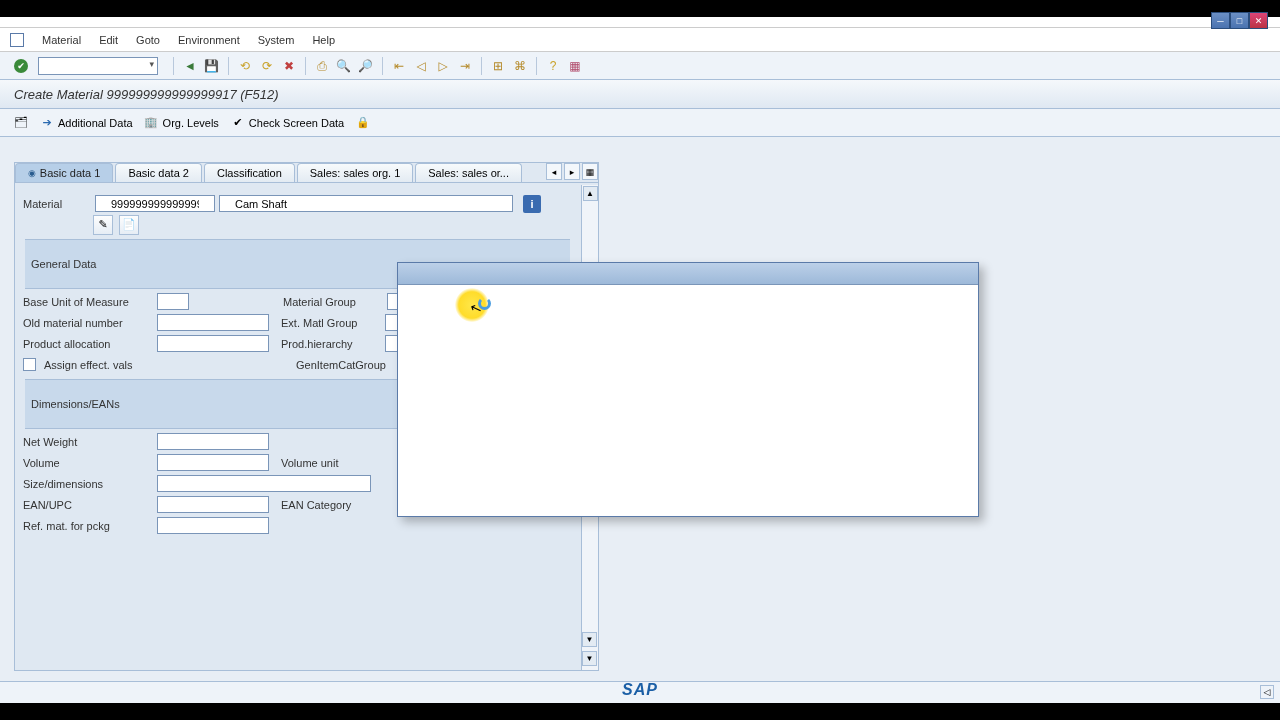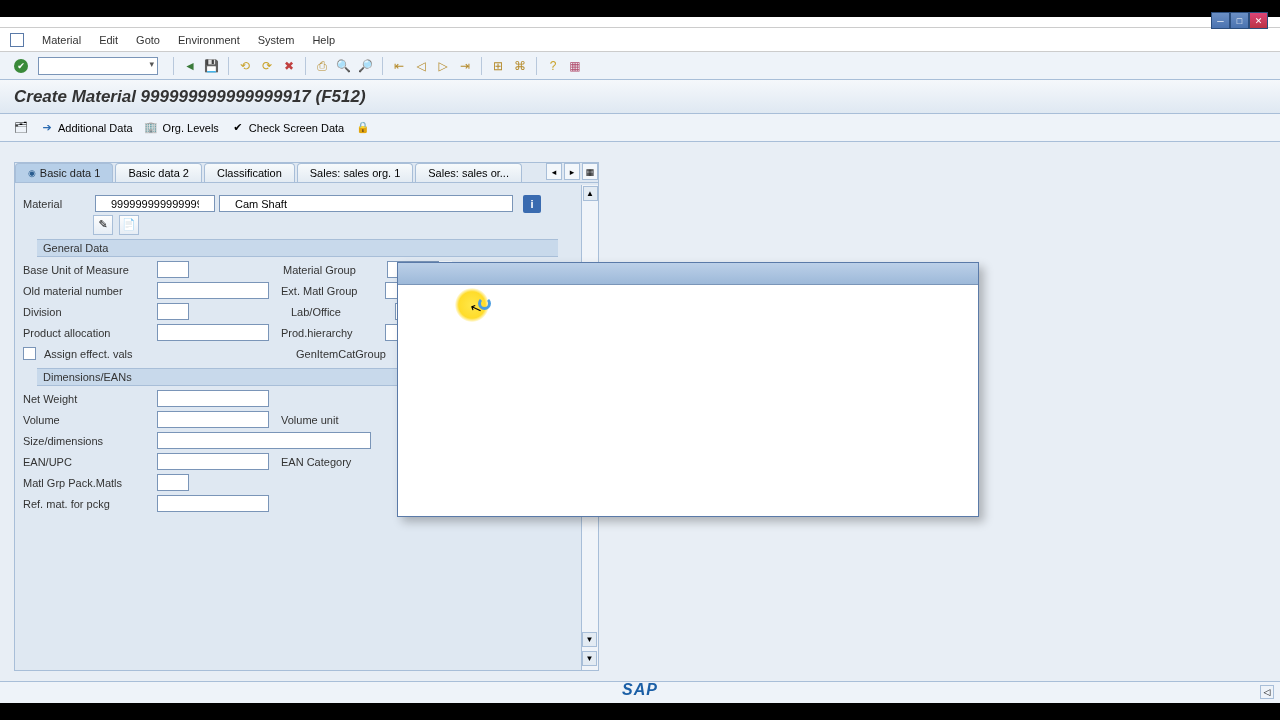--- a/index.html
+++ b/index.html
@@ -96,22 +96,22 @@
     color: #b58a2a;
     font-size: 12px;
   }
   .tb-sep {
     width: 1px; height: 18px; background: #b8c8dc; margin: 0 3px;
   }
   .page-title {
     padding: 7px 14px 6px;
     background: linear-gradient(#f5f8fb,#dfe8f2);
     border-bottom: 1px solid #a8bed8;
-    font-size: 17px;
-    font-weight: bold;
+    font-size: 13px;
+    font-weight: normal;
     font-style: italic;
     color: #333;
   }
   .app-toolbar {
     height: 28px;
     background: #eef3f9;
     border-bottom: 1px solid #a8bed8;
     display: flex;
     align-items: center;
     padding-left: 14px;
@@ -195,23 +195,23 @@
   .row input.short { width: 30px; }
   .row input.med { width: 112px; }
   .row input.long { width: 120px; }
   .row input.desc { width: 294px; }
   .row input.tiny { width: 22px; }
   .row input.mat { width: 120px; }
   .group-title {
     background: #c8d9eb;
     border-top: 1px solid #a8bed8;
     border-bottom: 1px solid #a8bed8;
-    padding: 2px 6px;
+    padding: 18px 6px;
     color: #333;
-    margin: 4px 18px 2px;
+    margin: 4px 6px 2px;
   }
   .info-icon {
     width: 18px; height: 18px;
     background: #3a6bb0; color:#fff;
     display:flex; align-items:center;justify-content:center;
     border-radius:2px; font-weight:bold;
     margin-left: 6px; cursor:pointer;
   }
   .mini-btn {
     width: 20px; height:20px;
@@ -420,27 +420,20 @@
         </span>
       </div>
       <div class="row">
         <label>Old material number</label>
         <input type="text" class="med" value="" style="">
         <span style="width:4px"></span>
         <span class="lbl2">Ext. Matl Group</span>
         <input type="text" class="long" value="" style="">
       </div>
       <div class="row">
-        <label>Division</label>
-        <input type="text" class="tiny" value="" style="">
-        <span style="width:94px"></span>
-        <span class="lbl2">Lab/Office</span>
-        <input type="text" class="tiny" value="" style="">
-      </div>
-      <div class="row">
         <label>Product allocation</label>
         <input type="text" class="med" value="" style="">
         <span style="width:4px"></span>
         <span class="lbl2">Prod.hierarchy</span>
         <input type="text" class="long" value="" style="">
       </div>
       <div class="row">
         <span class="checkbox"></span>
         <label style="width:114px">Assign effect. vals</label>
         <span style="width:130px"></span>
@@ -469,24 +462,20 @@
       <div class="row">
         <label>EAN/UPC</label>
         <input type="text" class="med" value="" style="">
         <span style="width:4px"></span>
         <span class="lbl2">EAN Category</span>
         <span style="width:22px"></span>
         <input type="text" class="tiny" value="" style="">
       </div>
 
       <div class="row">
-        <label>Matl Grp Pack.Matls</label>
-        <input type="text" class="short" value="" style="">
-      </div>
-      <div class="row">
         <label>Ref. mat. for pckg</label>
         <input type="text" class="med" value="" style="">
       </div>
     </div>
   </div>
 
   <div class="statusbar">
     <div class="expand">◁</div>
   </div>
 

